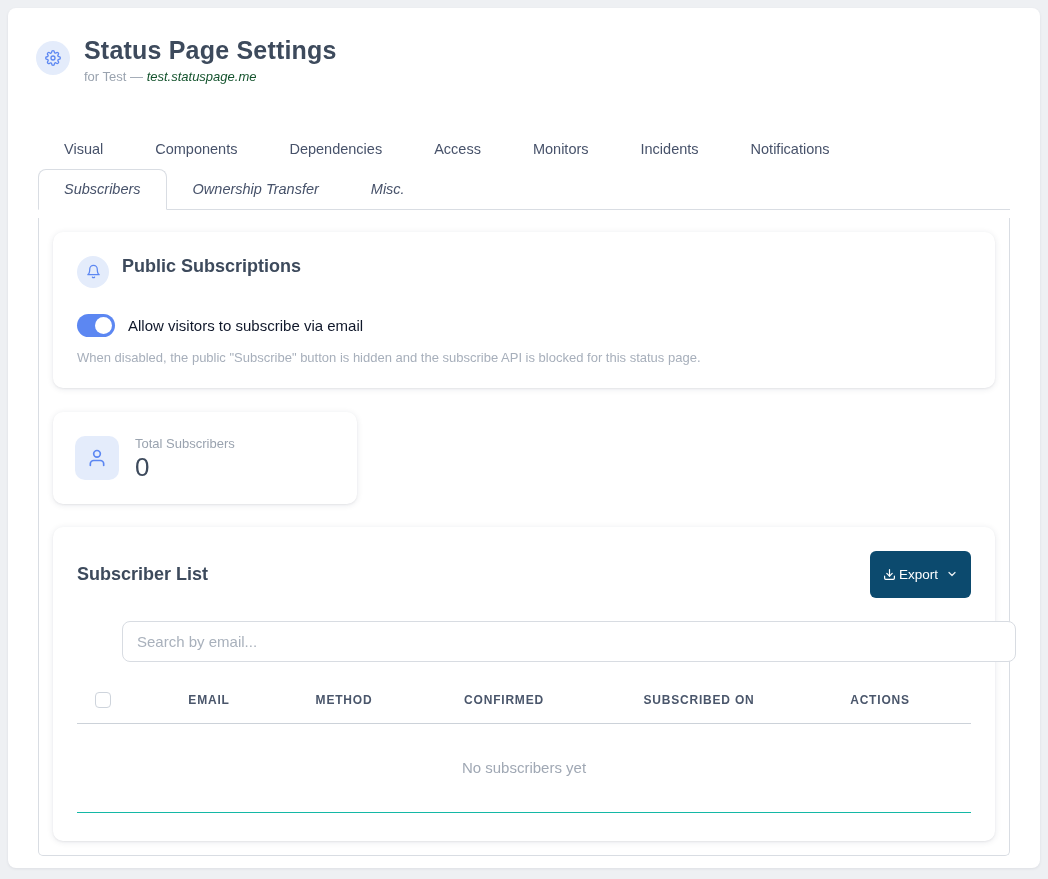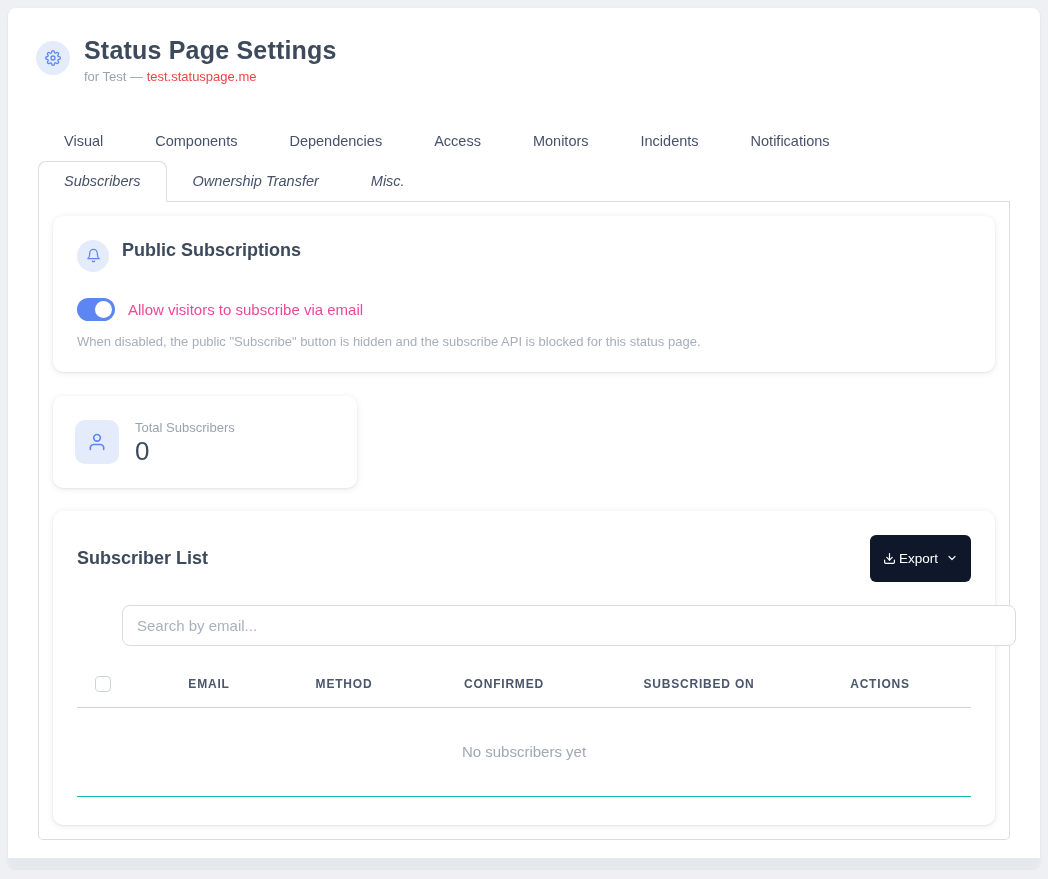--- a/index.html
+++ b/index.html
@@ -13,20 +13,21 @@
     position: relative;
     margin: 8px;
     width: 1032px;
     height: 860px;
     background: #ffffff;
     border-radius: 8px;
     box-shadow: 0 1px 3px rgba(20,30,55,.08);
     display: flex;
     flex-direction: column;
     overflow: hidden;
+    gap: 8px;
   }
 
   
   .header {
     display: flex;
     align-items: flex-start;
     gap: 14px;
     padding: 28px 20px 0 28px;
   }
   .gear-circle {
@@ -44,24 +45,25 @@
     color: #3d4a5c;
     letter-spacing: .2px;
     line-height: 1.15;
   }
   .page-subtitle {
     font-size: 13px;
     color: #9aa3af;
     margin-top: 4px;
   }
   .page-subtitle .subtitle-link {
-    color: #ef4444;
+    color: #14532d;
     font-weight: 500;
     text-decoration: none;
     cursor: pointer;
+    font-style: italic;
   }
 
   
   .tabs-wrap { margin: 37px 30px 0 30px; }
   .tab-row { display: flex; }
   .tab {
     padding: 11px 25px;
     font-size: 14.5px;
     color: #47526a;
     cursor: pointer;
@@ -117,21 +119,21 @@
     cursor: pointer;
     flex: 0 0 auto;
   }
   .toggle .knob {
     position: absolute;
     top: 3px; right: 3px;
     width: 17px; height: 17px;
     border-radius: 50%;
     background: #ffffff;
   }
-  .toggle-label { font-size: 15px; color: #ec4899; }
+  .toggle-label { font-size: 15px; color: #0f172a; }
   .help-text { margin-top: 13px; font-size: 13px; color: #a7afbb; }
 
   
   .card-stat {
     margin-top: 24px;
     width: 304px;
     padding: 24px 22px;
     display: flex;
     align-items: center;
     gap: 16px;
@@ -145,21 +147,21 @@
     flex: 0 0 auto;
   }
   .stat-label { font-size: 13px; color: #9aa3af; }
   .stat-value { font-size: 26px; color: #3d4a5c; margin-top: 3px; line-height: 1; }
 
   
   .card-list { margin-top: 23px; padding: 24px 24px 28px; }
   .list-header-row { display: flex; align-items: center; justify-content: space-between; }
   .export-btn {
     display: flex; align-items: center; gap: 3px;
-    background: #0f172a;
+    background: #0c4a6e;
     color: #fff;
     border: none;
     border-radius: 6px;
     padding: 16px 13px;
     font-size: 13.5px;
     font-family: inherit;
     cursor: pointer;
   }
   .export-btn .chev { margin-left: 5px; opacity: .9; }
   .search-input {

